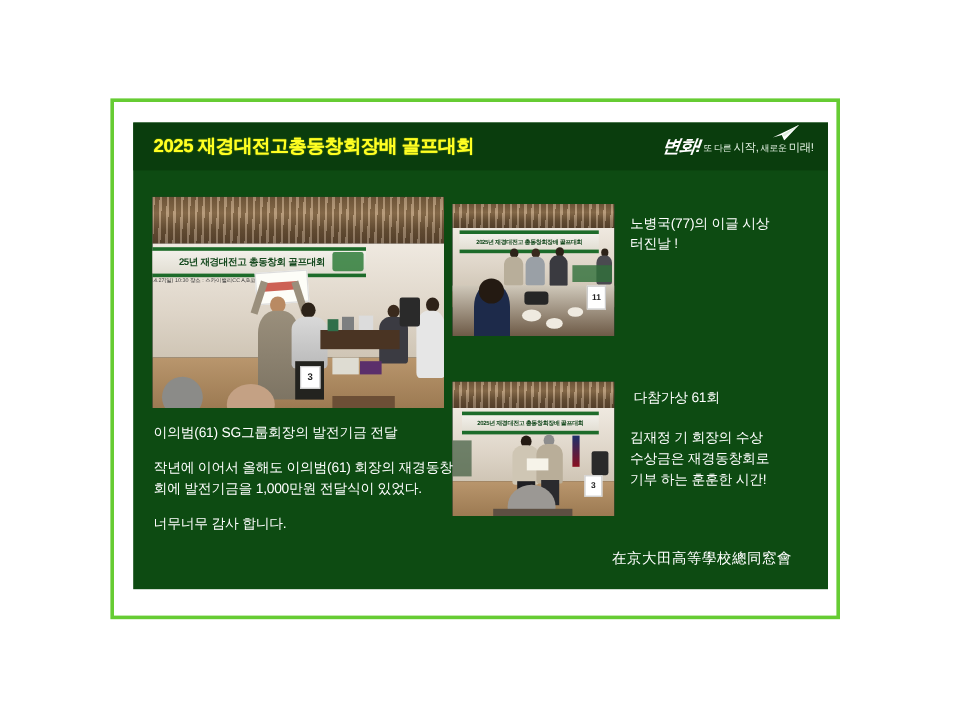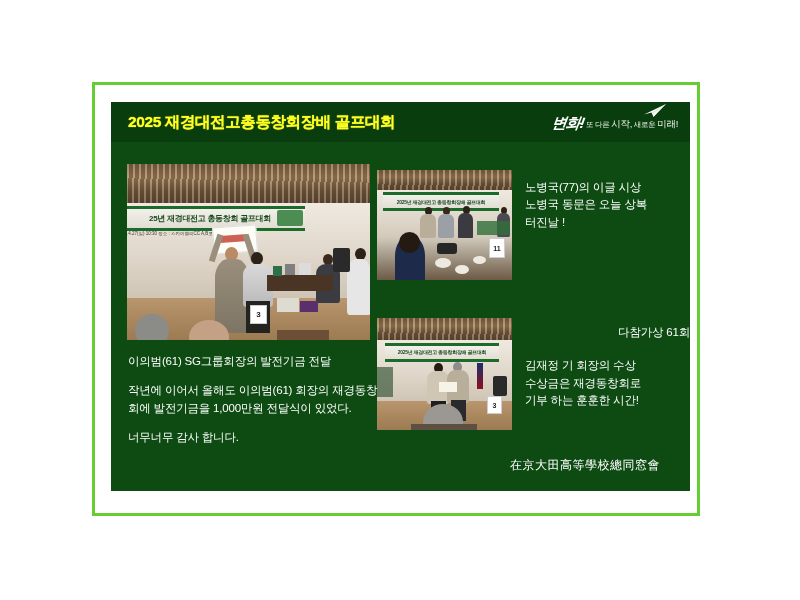--- a/index.html
+++ b/index.html
@@ -81,21 +81,21 @@
   .speaker{position:absolute;background:#2a2a2a;border-radius:2px;}
 
   
   .txt{position:absolute;color:#ffffff;letter-spacing:-0.2px;}
   #text-left{left:17px;top:250px;width:250px;font-size:11.5px;line-height:1.58;}
   #text-left .p{margin:0 0 11px 0;}
   #text-left .p:last-child{margin-bottom:0;}
 
   #text-right-top{left:414px;top:77px;width:160px;font-size:11.5px;line-height:1.5;}
   #text-right-bottom{left:414px;top:222px;width:165px;font-size:11.5px;line-height:1.5;}
-  #text-right-bottom .head-line{margin:0 0 16px 16px;text-align:right;}
+  #text-right-bottom .head-line{margin:0 0 16px 3px;}
   #text-right-bottom .body-line{margin:0;}
 
   .footer-text{
     position:absolute;left:384px;top:355px;width:180px;text-align:center;
     color:#ffffff;font-family:"Liberation Serif","DejaVu Serif",serif;
     font-size:12px;font-weight:normal;letter-spacing:0.5px;
   }
 </style>
 </head>
 <body>
@@ -230,21 +230,20 @@
     </div>
 
     <div class="txt" id="text-left">
       <p class="p">이의범(61) SG그룹회장의 발전기금 전달</p>
       <p class="p">작년에 이어서 올해도 이의범(61) 회장의 재경동창회에 발전기금을 1,000만원 전달식이 있었다.</p>
       <p class="p">너무너무 감사 합니다.</p>
     </div>
 
     <div class="txt" id="text-right-top">
       <div>노병국(77)의 이글 시상</div>
-      <div>노병국 동문은 오늘 상복</div>
       <div>터진날 !</div>
     </div>
 
     <div class="txt" id="text-right-bottom">
       <div class="head-line">다참가상  61회</div>
       <div class="body-line">김재정 기 회장의 수상</div>
       <div class="body-line">수상금은  재경동창회로</div>
       <div class="body-line">기부 하는 훈훈한 시간!</div>
     </div>
 

